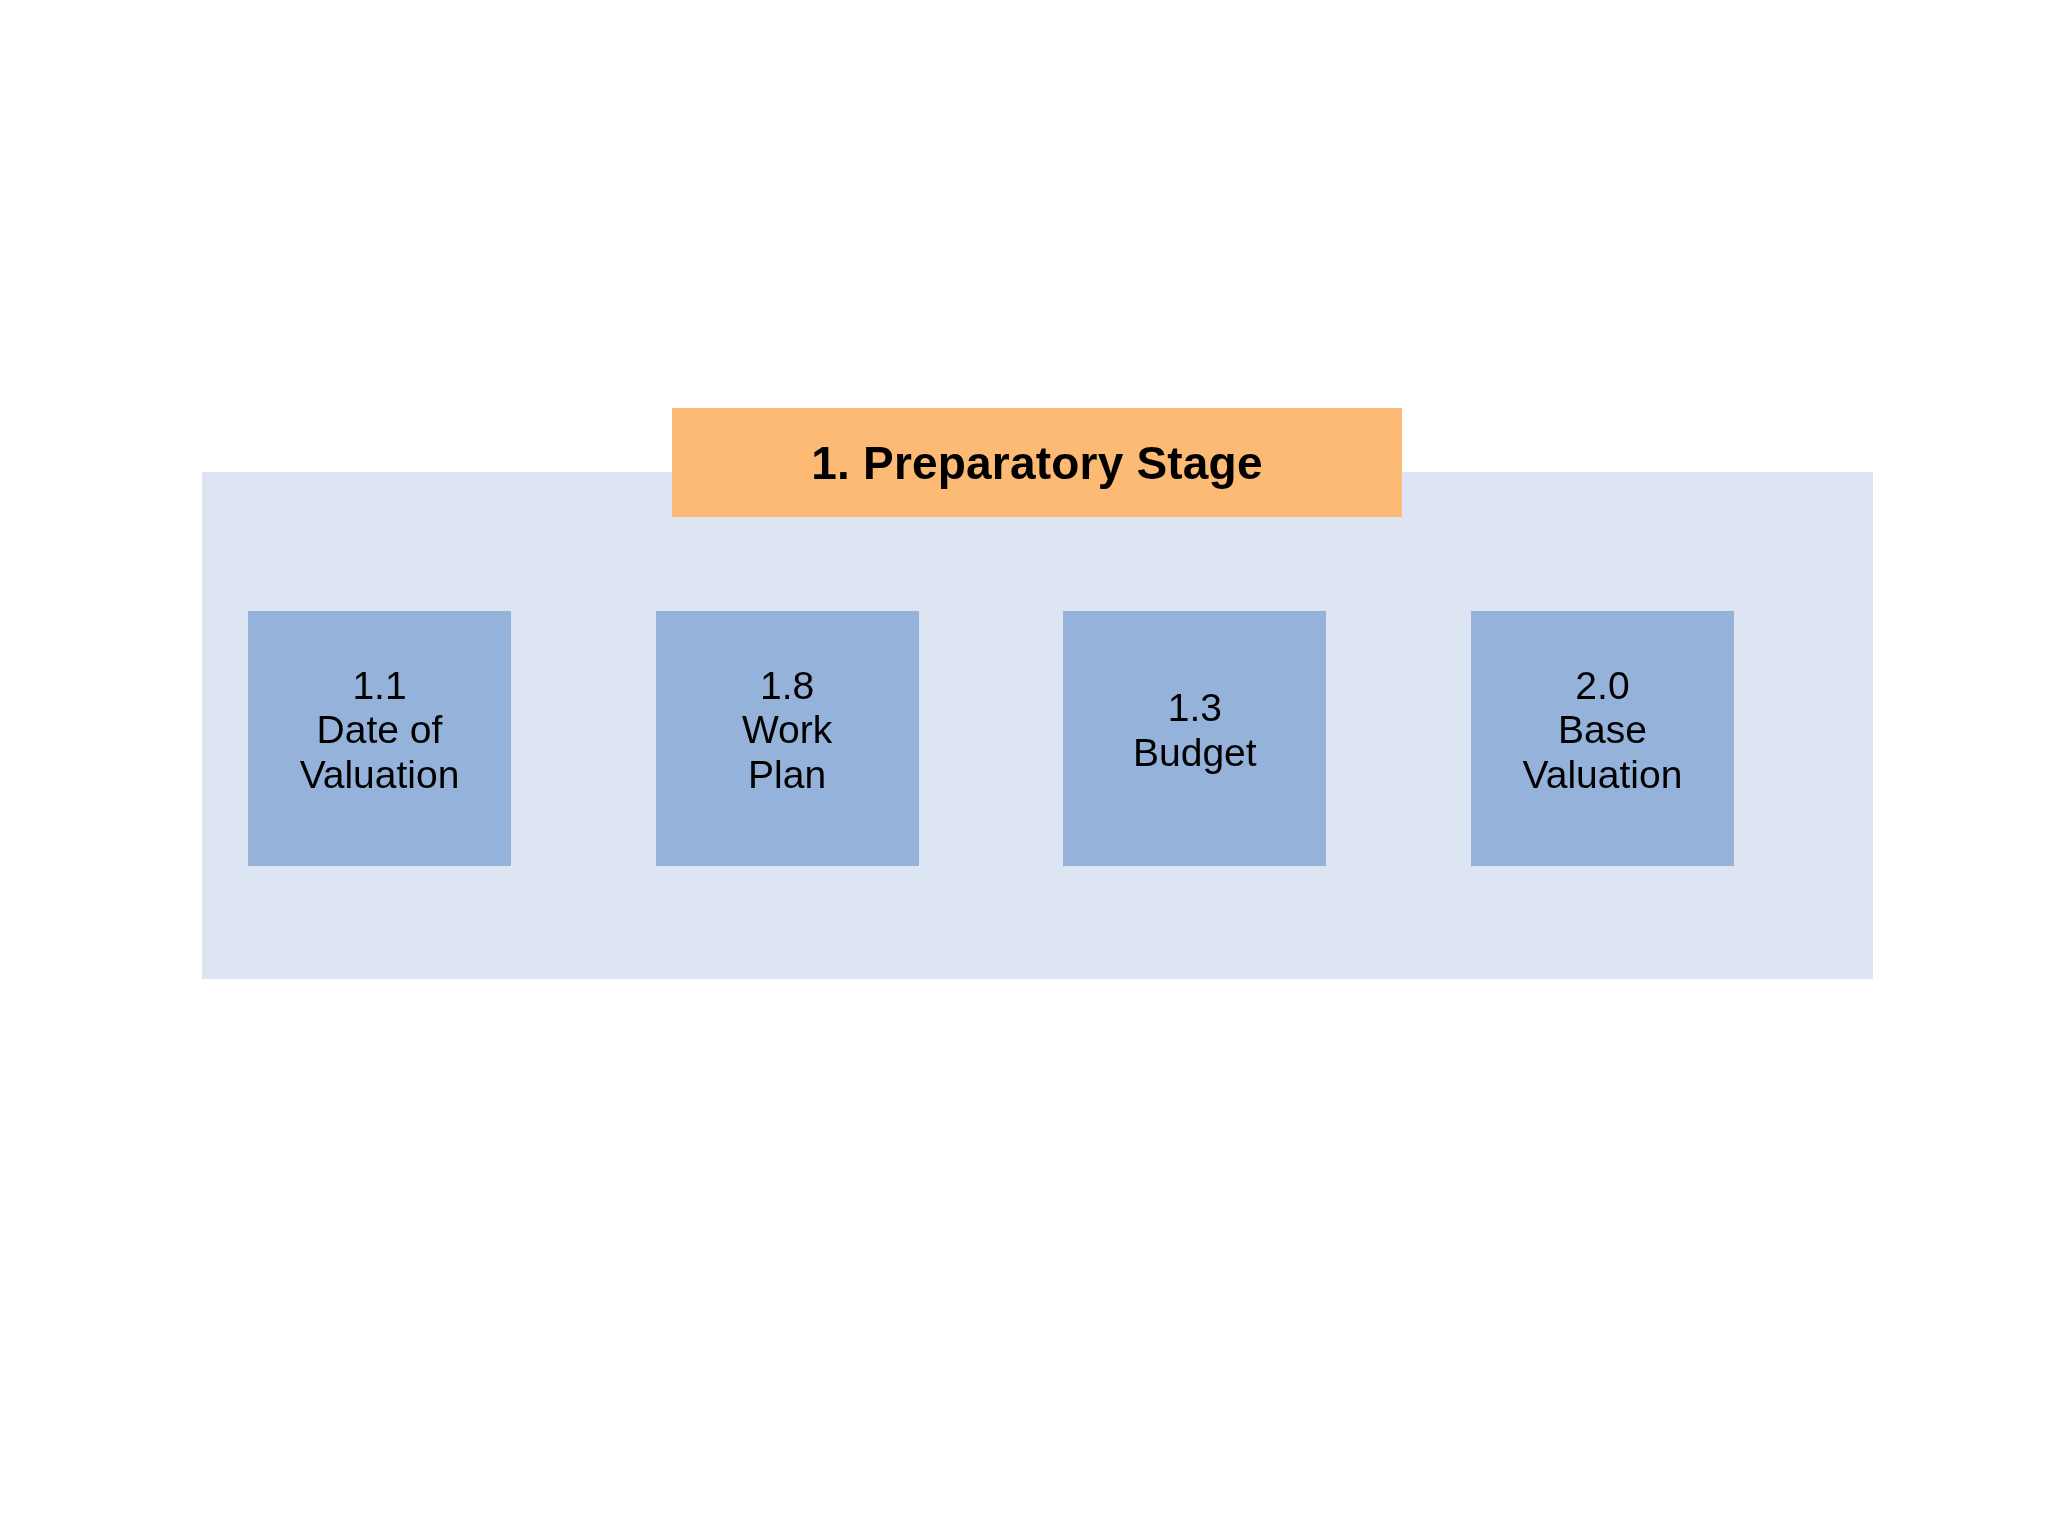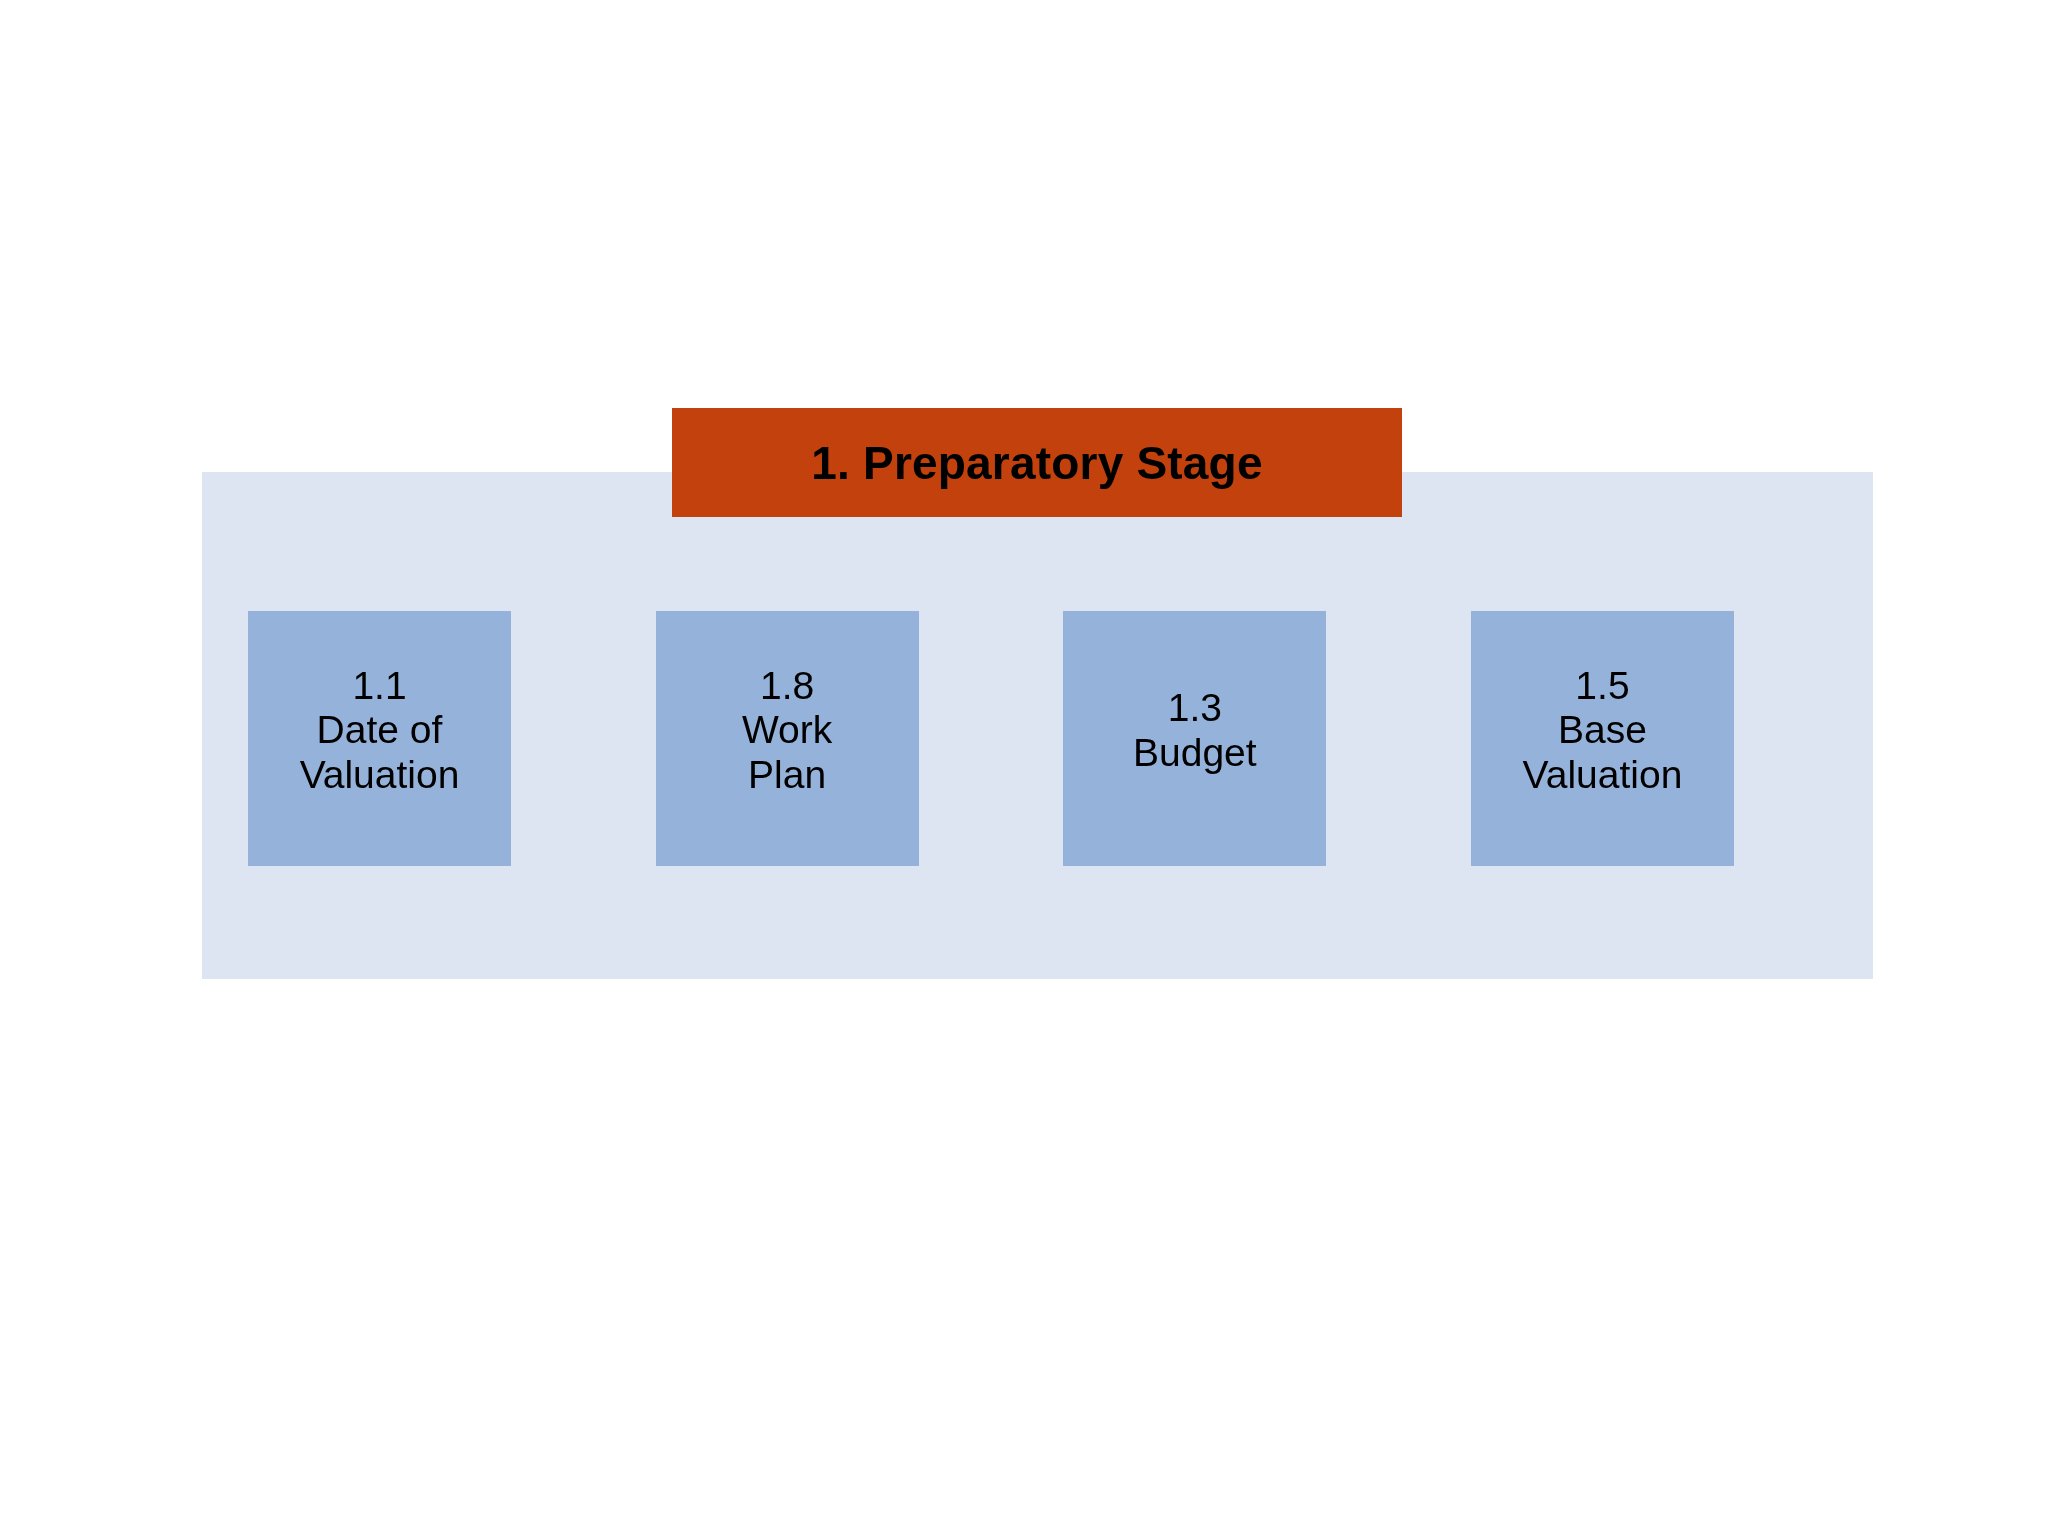--- a/index.html
+++ b/index.html
@@ -25,21 +25,21 @@
     background: #dce5f1;
   }
 
   
   #stage-header {
     position: absolute;
     left: 672px;
     top: 408px;
     width: 730px;
     height: 109px;
-    background: #c2410c;
+    background: #fdba74;
     display: flex;
     align-items: center;
     justify-content: center;
   }
   #stage-header .header-text {
     font-size: 46px;
     font-weight: bold;
     color: #000000;
     letter-spacing: 0.2px;
     white-space: nowrap;
@@ -106,18 +106,18 @@
 Plan</span>
   </div>
 
   <div class="step-box">
     <span class="step-number">1.3</span>
     <span class="step-label">Budget</span>
   </div>
 
 
   <div class="step-box">
-    <span class="step-number">1.5</span>
+    <span class="step-number">2.0</span>
     <span class="step-label">Base
 Valuation</span>
   </div>
 
 </div>
 
 </body></html>

